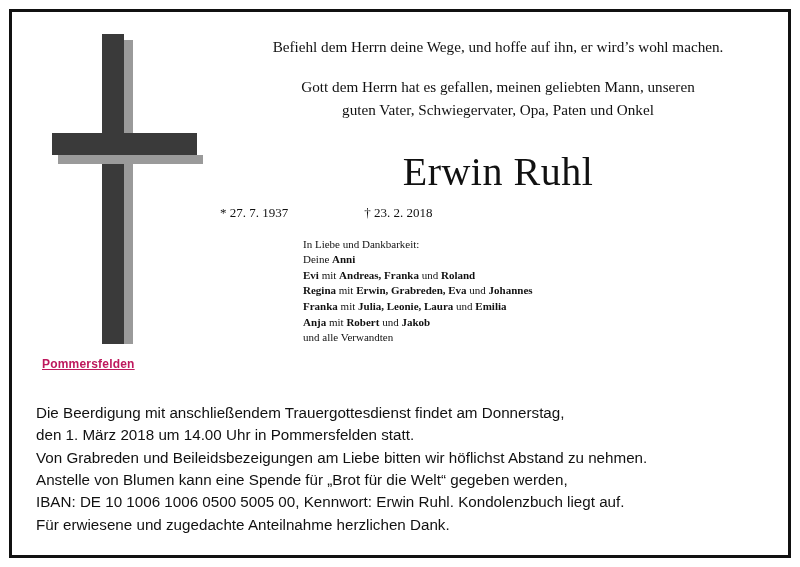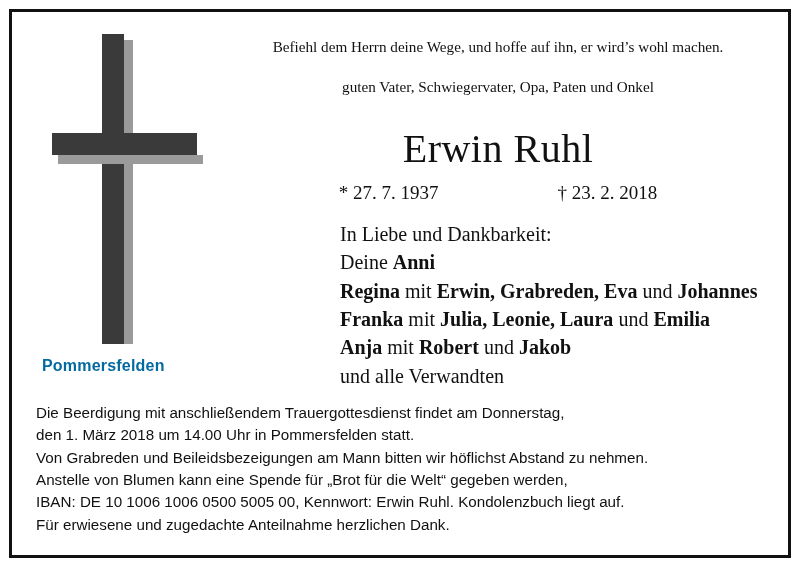--- a/index.html
+++ b/index.html
@@ -74,24 +74,25 @@
     top: 121px;
     width: 145px;
     height: 9px;
     background: #9a9a9a;
   }
 
   .place {
     position: absolute;
     left: 30px;
     top: 345px;
-    font-size: 16px;
+    font-size: 12px;
     font-weight: bold;
-    color: #0369a1;
+    color: #be185d;
     letter-spacing: 0.2px;
+    text-decoration: underline;
   }
 
   
   .main-col {
     position: absolute;
     left: 208px;
     top: 24px;
     width: 556px;
     text-align: center;
     color: #111111;
@@ -109,35 +110,34 @@
   .name {
     font-size: 40px;
     font-weight: 400;
     letter-spacing: 0.5px;
     margin-top: 26px;
     margin-bottom: 10px;
     color: #111111;
   }
   .dates {
     display: flex;
-    justify-content: center;
-    gap: 119px;
-    font-size: 19px;
+    gap: 76px;
+    font-size: 13px;
     margin-bottom: 16px;
   }
   .heimzuholen {
     font-size: 15.2px;
     margin-bottom: 22px;
   }
 
   
   .family {
     text-align: left;
-    margin-left: 120px;
-    font-size: 20px;
+    margin-left: 83px;
+    font-size: 11px;
     line-height: 1.42;
   }
   .family .fline b {
     font-weight: bold;
   }
 
   
   .bottom {
     position: absolute;
     left: 24px;
@@ -162,45 +162,47 @@
       <div class="cross-vert"></div>
       <div class="cross-vert-shadow"></div>
       <div class="cross-horz"></div>
       <div class="cross-horz-shadow"></div>
     </div>
 
     <div class="place">Pommersfelden</div>
 
     <div class="main-col">
       <div class="verse">Befiehl dem Herrn deine Wege, und hoffe auf ihn, er wird’s wohl machen.</div>
+      <div class="intro">Gott dem Herrn hat es gefallen, meinen geliebten Mann, unseren</div>
       <div class="intro">guten Vater, Schwiegervater, Opa, Paten und Onkel</div>
 
       <div class="name">Erwin Ruhl</div>
 
       <div class="dates">
         <span>* 27. 7. 1937</span>
         <span>† 23. 2. 2018</span>
       </div>
 
 
       <div class="family">
         <div>In Liebe und Dankbarkeit:</div>
         <div id="family-lines">
             <div class="fline"><span>Deine </span><b>Anni</b></div>
+            <div class="fline"><b>Evi</b><span> mit </span><b>Andreas, Franka</b><span> und </span><b>Roland</b></div>
             <div class="fline"><b>Regina</b><span> mit </span><b>Erwin, Grabreden, Eva</b><span> und </span><b>Johannes</b></div>
             <div class="fline"><b>Franka</b><span> mit </span><b>Julia, Leonie, Laura</b><span> und </span><b>Emilia</b></div>
             <div class="fline"><b>Anja</b><span> mit </span><b>Robert</b><span> und </span><b>Jakob</b></div>
             <div class="fline"><span>und alle Verwandten</span></div>
           </div>
       </div>
     </div>
 
     <div class="bottom" id="footer-lines">
         <div>Die Beerdigung mit anschließendem Trauergottesdienst findet am Donnerstag,</div>
         <div>den 1. März 2018 um 14.00 Uhr in Pommersfelden statt.</div>
-        <div>Von Grabreden und Beileidsbezeigungen am Mann bitten wir höflichst Abstand zu nehmen.</div>
+        <div>Von Grabreden und Beileidsbezeigungen am Liebe bitten wir höflichst Abstand zu nehmen.</div>
         <div>Anstelle von Blumen kann eine Spende für „Brot für die Welt“ gegeben werden,</div>
         <div>IBAN: DE 10 1006 1006 0500 5005 00, Kennwort: Erwin Ruhl. Kondolenzbuch liegt auf.</div>
         <div>Für erwiesene und zugedachte Anteilnahme herzlichen Dank.</div>
       </div>
 
   </div>
 </div>
 
 </body></html>

